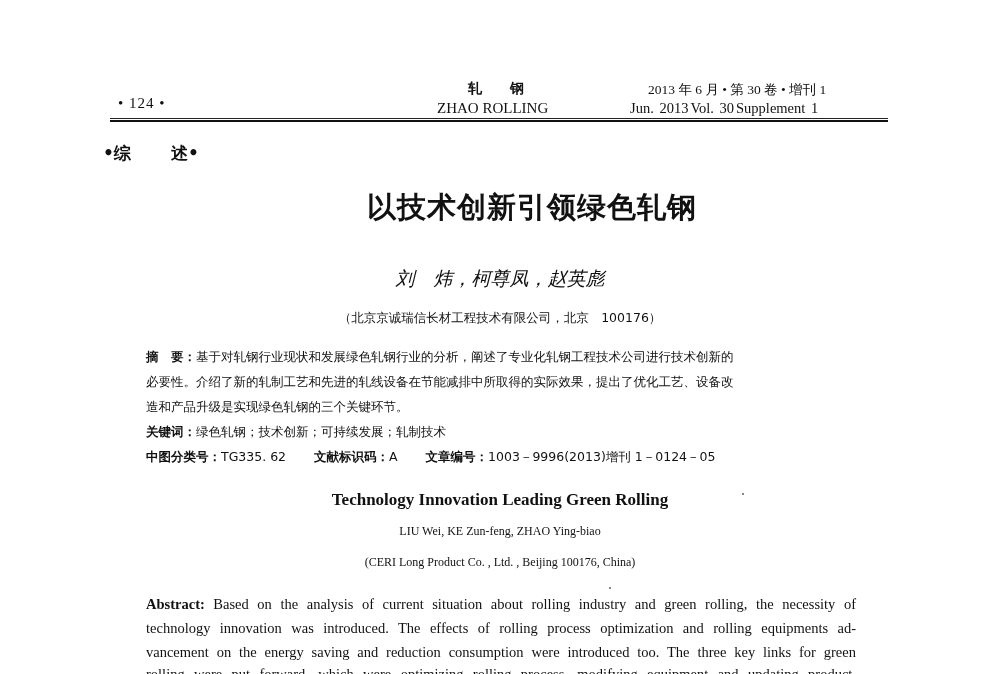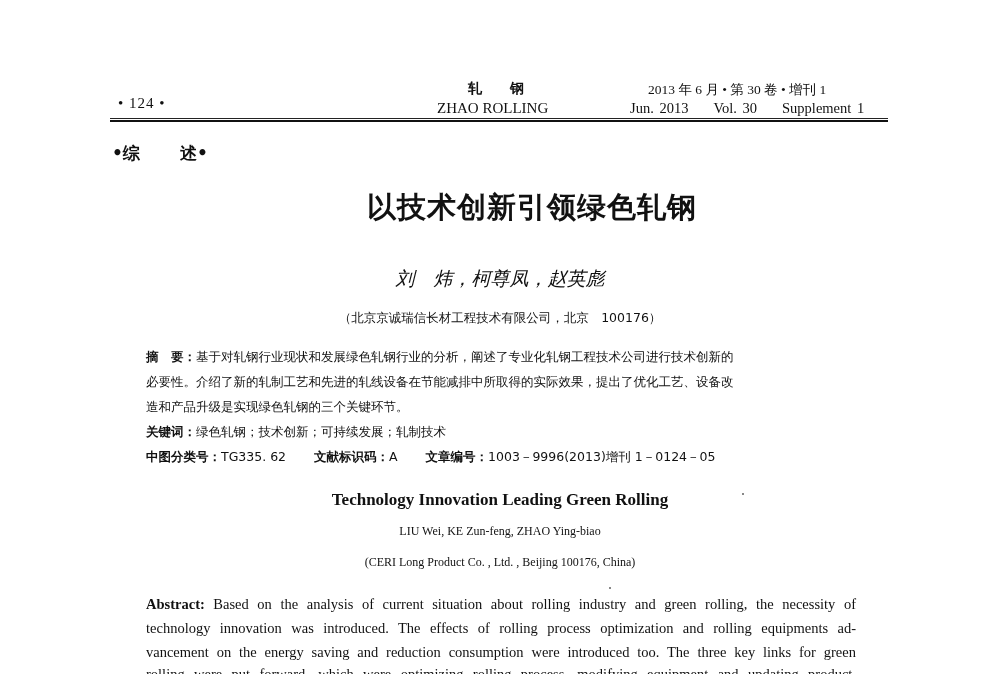--- a/index.html
+++ b/index.html
@@ -38,33 +38,33 @@
       left: 648px; top: 81px;
       font-family: "Liberation Serif", serif;
       font-size: 13.5px;
     }
     .issue-en {
       left: 630px; top: 100px;
       font-family: "Liberation Serif", serif;
       font-size: 14.5px;
       word-spacing: 2px;
     }
-    .issue-en span { margin-right: 25px; }
+    .issue-en span { margin-right: 2px; }
     .issue-en span:last-child { margin-right: 0; }
     .header-rule {
       position: absolute; left: 110px; top: 118px;
       width: 778px; height: 4px;
       border-top: 1px solid #222;
       border-bottom: 2px solid #111;
       box-sizing: border-box;
     }
 
     
     .section-tag {
-      left: 112px; top: 142px;
+      left: 103px; top: 142px;
       font-family: "DejaVu Sans", sans-serif;
       font-weight: bold; font-size: 17px;
     }
     .section-tag .gap { display: inline-block; width: 40px; }
 
     
     .title-cn {
       left: 0; width: 1000px; top: 188px;
       text-align: center;
       font-family: "DejaVu Sans", sans-serif;

